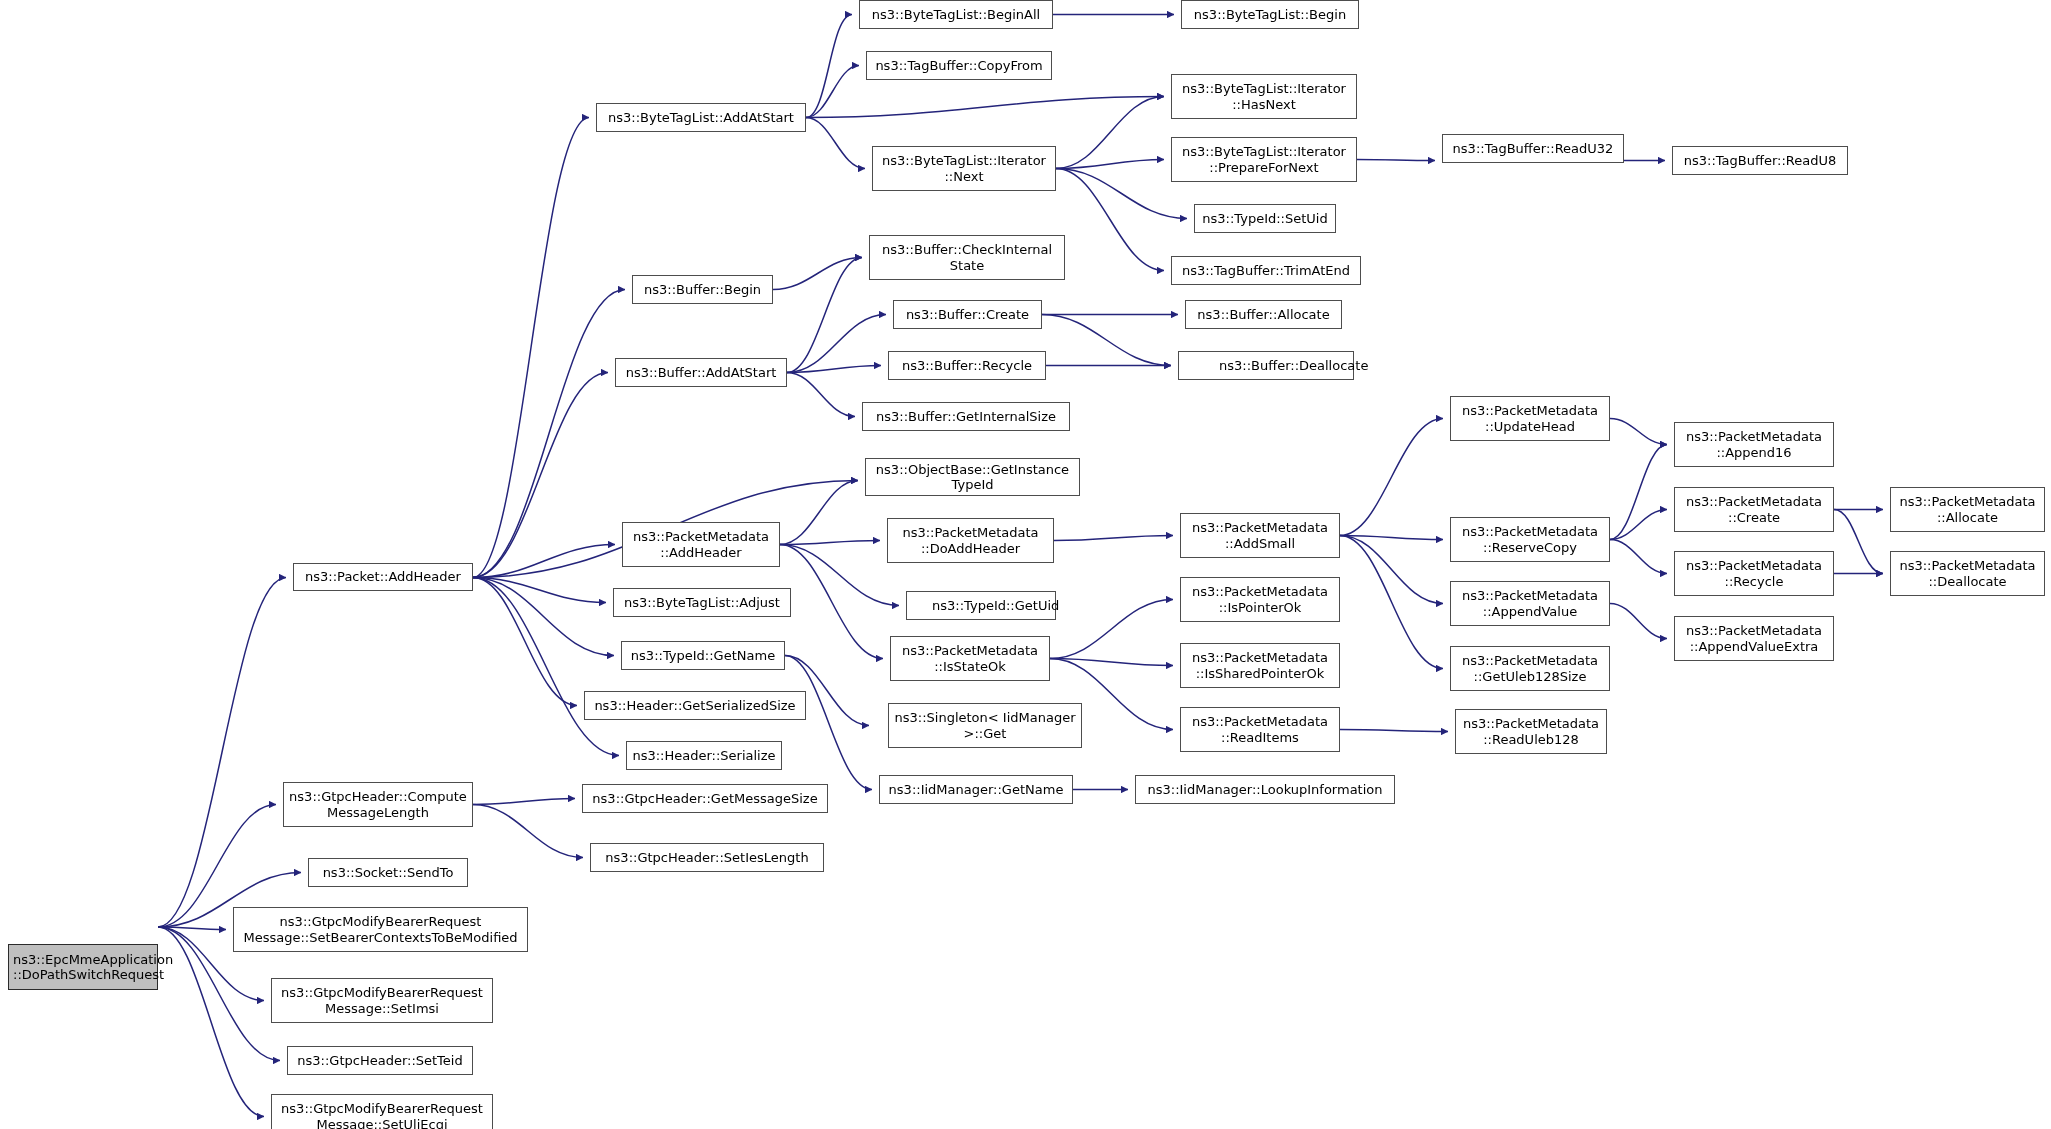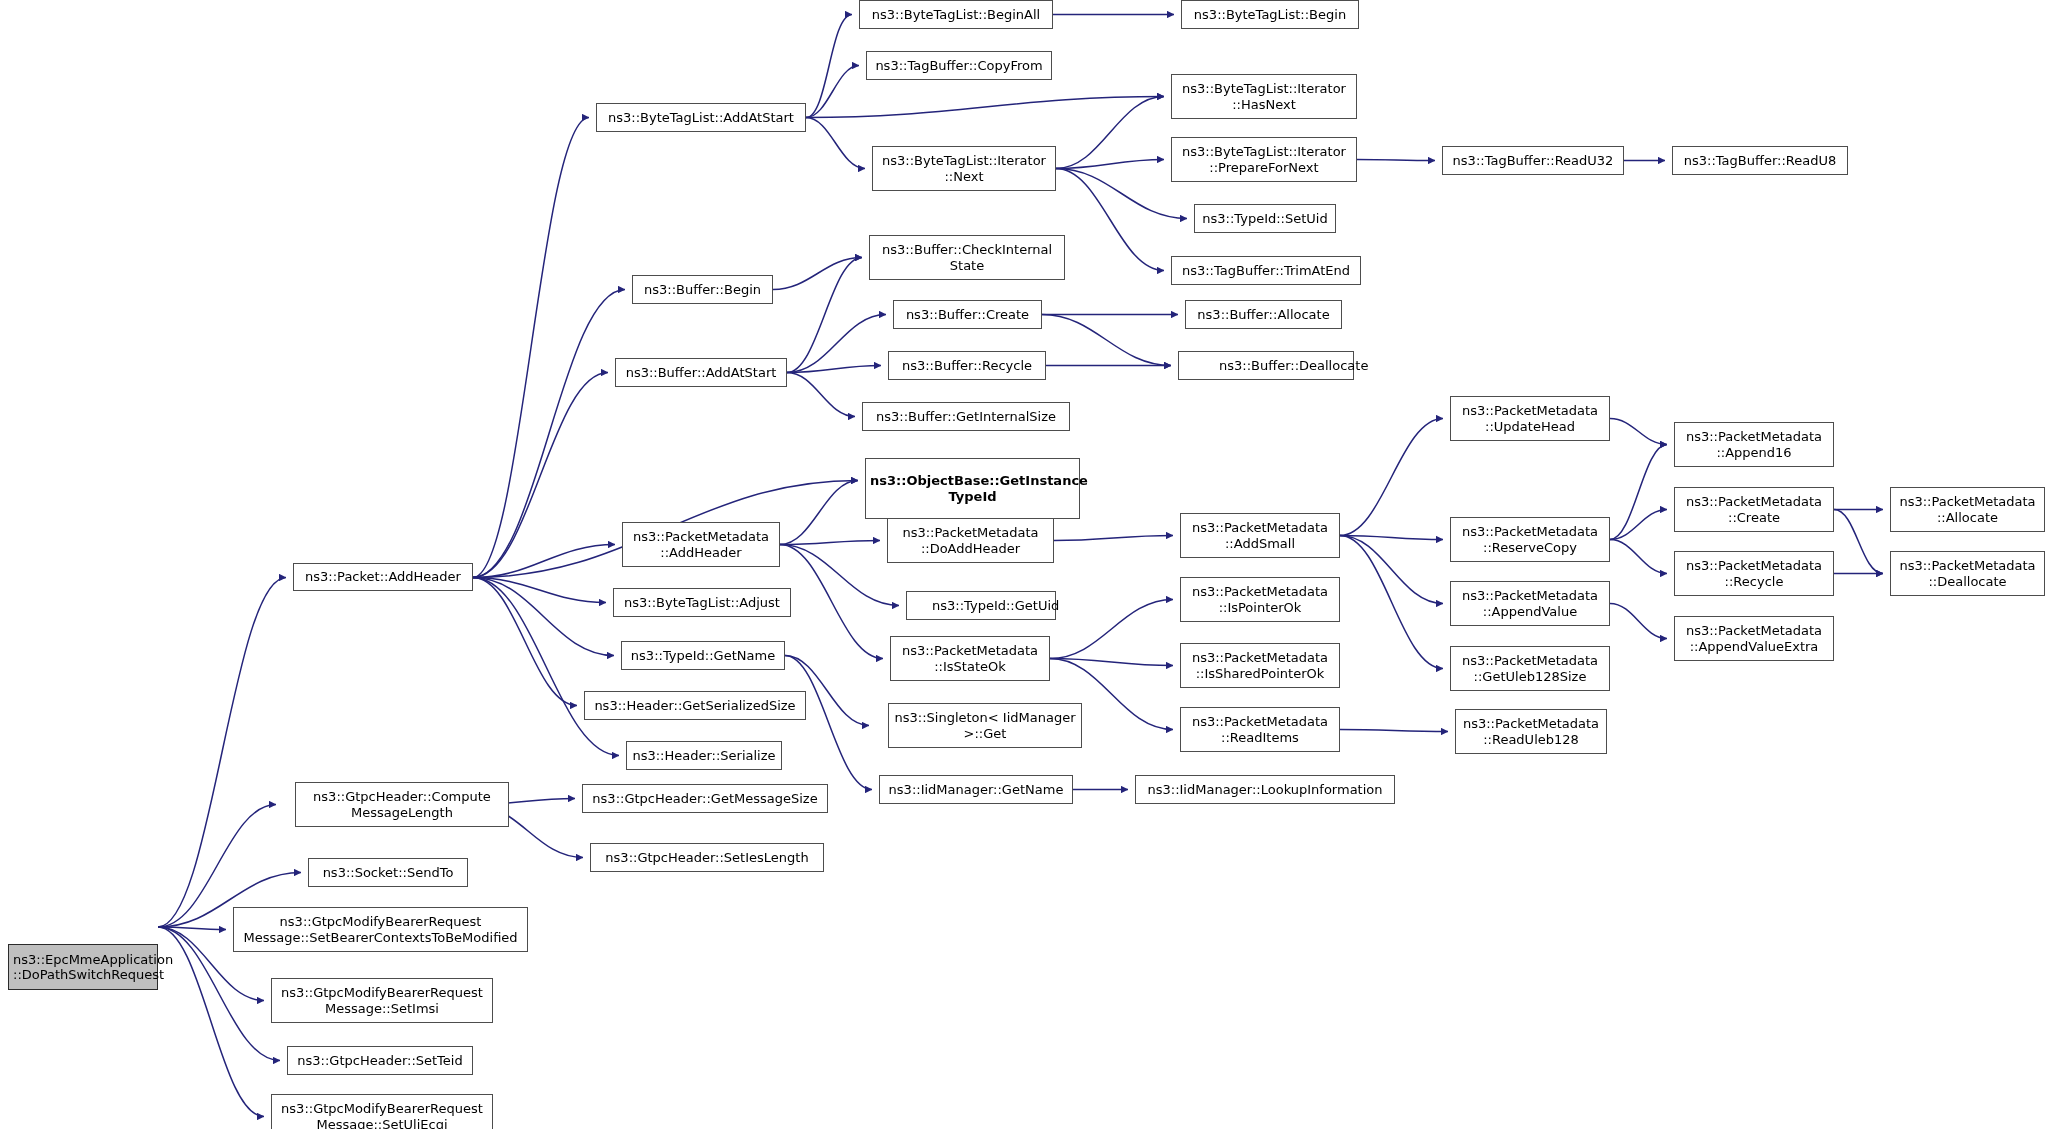--- a/index.html
+++ b/index.html
@@ -83,21 +83,21 @@
         <path d="M 1834 509.5 C 1856 509.5, 1861 573.5, 1883 573.5" fill="none" stroke="#24247a" stroke-width="1.5" marker-end="url(#arrow)"></path>
         <path d="M 1834 573.5 C 1856 573.5, 1861 573.5, 1883 573.5" fill="none" stroke="#24247a" stroke-width="1.5" marker-end="url(#arrow)"></path>
         <path d="M 473 804.5 C 515.84 804.5, 532.16 798.5, 575 798.5" fill="none" stroke="#24247a" stroke-width="1.5" marker-end="url(#arrow)"></path>
         <path d="M 473 804.5 C 519.2 804.5, 536.8 857.5, 583 857.5" fill="none" stroke="#24247a" stroke-width="1.5" marker-end="url(#arrow)"></path>
       </g>
   </svg>
   <div id="node-layer">
       <div class="node root" style="left: 8px; top: 904px; width: 150px; height: 46px;"><span class="lbl">ns3::EpcMmeApplication
 ::DoPathSwitchRequest</span></div>
       <div class="node" style="left: 293px; top: 563px; width: 180px; height: 28px;"><span class="lbl">ns3::Packet::AddHeader</span></div>
-      <div class="node" style="left: 283px; top: 782px; width: 214px; height: 45px; margin-left: 12px;"><span class="lbl">ns3::GtpcHeader::Compute
+      <div class="node" style="left: 283px; top: 782px; width: 190px; height: 45px;"><span class="lbl">ns3::GtpcHeader::Compute
 MessageLength</span></div>
       <div class="node" style="left: 308px; top: 858px; width: 160px; height: 29px;"><span class="lbl">ns3::Socket::SendTo</span></div>
       <div class="node" style="left: 233px; top: 907px; width: 295px; height: 45px;"><span class="lbl">ns3::GtpcModifyBearerRequest
 Message::SetBearerContextsToBeModified</span></div>
       <div class="node" style="left: 271px; top: 978px; width: 222px; height: 45px;"><span class="lbl">ns3::GtpcModifyBearerRequest
 Message::SetImsi</span></div>
       <div class="node" style="left: 287px; top: 1046px; width: 186px; height: 29px;"><span class="lbl">ns3::GtpcHeader::SetTeid</span></div>
       <div class="node" style="left: 271px; top: 1094px; width: 222px; height: 45px;"><span class="lbl">ns3::GtpcModifyBearerRequest
 Message::SetUliEcgi</span></div>
       <div class="node" style="left: 596px; top: 103px; width: 210px; height: 29px;"><span class="lbl">ns3::ByteTagList::AddAtStart</span></div>
@@ -111,21 +111,21 @@
       <div class="node" style="left: 626px; top: 741px; width: 156px; height: 29px;"><span class="lbl">ns3::Header::Serialize</span></div>
       <div class="node" style="left: 859px; top: 0px; width: 194px; height: 29px;"><span class="lbl">ns3::ByteTagList::BeginAll</span></div>
       <div class="node" style="left: 866px; top: 51px; width: 186px; height: 29px;"><span class="lbl">ns3::TagBuffer::CopyFrom</span></div>
       <div class="node" style="left: 872px; top: 146px; width: 184px; height: 45px;"><span class="lbl">ns3::ByteTagList::Iterator
 ::Next</span></div>
       <div class="node" style="left: 869px; top: 235px; width: 196px; height: 45px;"><span class="lbl">ns3::Buffer::CheckInternal
 State</span></div>
       <div class="node" style="left: 893px; top: 300px; width: 149px; height: 29px;"><span class="lbl">ns3::Buffer::Create</span></div>
       <div class="node" style="left: 888px; top: 351px; width: 158px; height: 29px;"><span class="lbl">ns3::Buffer::Recycle</span></div>
       <div class="node" style="left: 862px; top: 402px; width: 208px; height: 29px;"><span class="lbl">ns3::Buffer::GetInternalSize</span></div>
-      <div class="node" style="left: 865px; top: 458px; width: 215px; height: 61px; font-weight: bold;"><span class="lbl">ns3::ObjectBase::GetInstance
+      <div class="node" style="left: 865px; top: 458px; width: 215px; height: 38px;"><span class="lbl">ns3::ObjectBase::GetInstance
 TypeId</span></div>
       <div class="node" style="left: 887px; top: 518px; width: 167px; height: 45px;"><span class="lbl">ns3::PacketMetadata
 ::DoAddHeader</span></div>
       <div class="node" style="left: 906px; top: 591px; width: 150px; height: 29px; padding-left: 25px;"><span class="lbl">ns3::TypeId::GetUid</span></div>
       <div class="node" style="left: 890px; top: 636px; width: 160px; height: 45px;"><span class="lbl">ns3::PacketMetadata
 ::IsStateOk</span></div>
       <div class="node" style="left: 876px; top: 703px; width: 194px; height: 45px; margin-left: 12px;"><span class="lbl">ns3::Singleton&lt; IidManager
 &gt;::Get</span></div>
       <div class="node" style="left: 879px; top: 775px; width: 194px; height: 29px;"><span class="lbl">ns3::IidManager::GetName</span></div>
       <div class="node" style="left: 582px; top: 784px; width: 246px; height: 29px;"><span class="lbl">ns3::GtpcHeader::GetMessageSize</span></div>
@@ -163,16 +163,16 @@
       <div class="node" style="left: 1674px; top: 487px; width: 160px; height: 45px;"><span class="lbl">ns3::PacketMetadata
 ::Create</span></div>
       <div class="node" style="left: 1674px; top: 551px; width: 160px; height: 45px;"><span class="lbl">ns3::PacketMetadata
 ::Recycle</span></div>
       <div class="node" style="left: 1674px; top: 616px; width: 160px; height: 45px;"><span class="lbl">ns3::PacketMetadata
 ::AppendValueExtra</span></div>
       <div class="node" style="left: 1890px; top: 487px; width: 155px; height: 45px;"><span class="lbl">ns3::PacketMetadata
 ::Allocate</span></div>
       <div class="node" style="left: 1890px; top: 551px; width: 155px; height: 45px;"><span class="lbl">ns3::PacketMetadata
 ::Deallocate</span></div>
-      <div class="node" style="left: 1442px; top: 146px; width: 182px; height: 29px;"><span class="lbl">ns3::TagBuffer::ReadU32</span></div>
+      <div class="node" style="left: 1442px; top: 134px; width: 182px; height: 29px;"><span class="lbl">ns3::TagBuffer::ReadU32</span></div>
       <div class="node" style="left: 1672px; top: 146px; width: 176px; height: 29px;"><span class="lbl">ns3::TagBuffer::ReadU8</span></div>
     </div>
 </div>
 
 </body></html>

